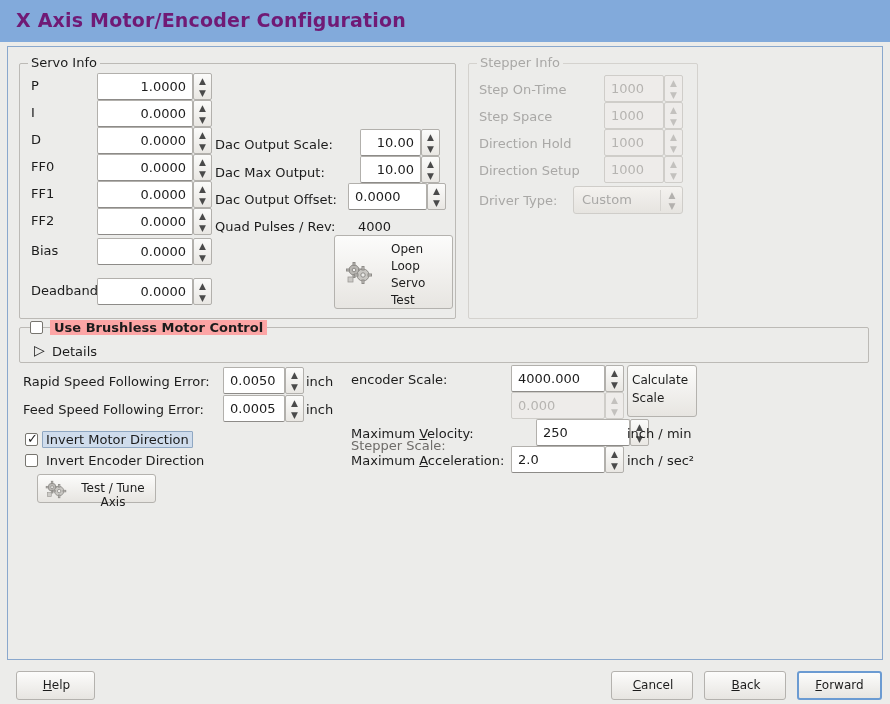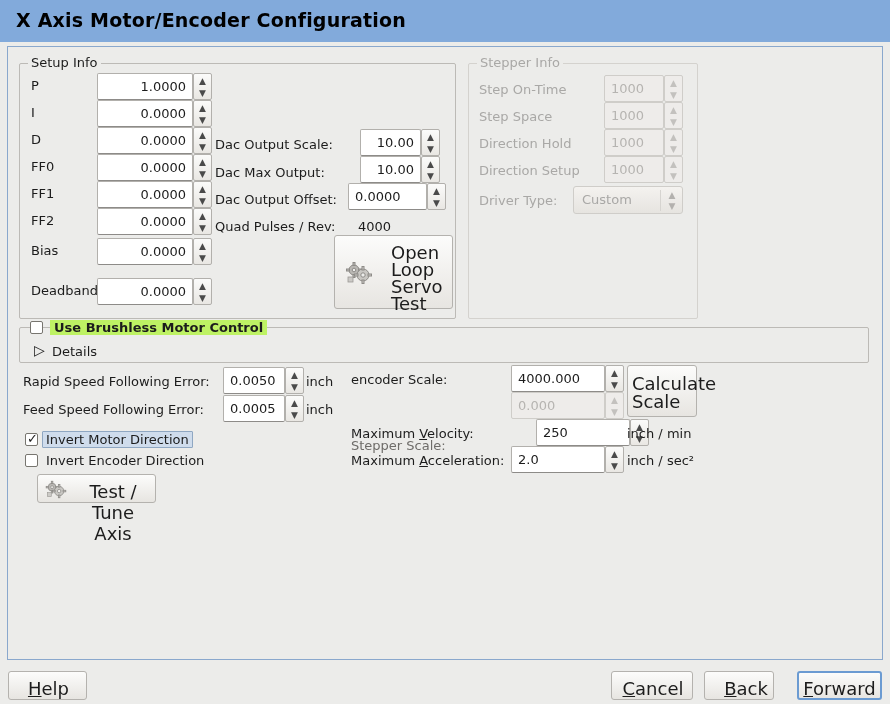--- a/index.html
+++ b/index.html
@@ -14,21 +14,21 @@
   .dim{color:#a9a8a6;}
 
   
   #titlebar{
     position:absolute;left:0;top:0;width:890px;height:42px;
     background:#82aadb;
     box-sizing:border-box;
   }
   #titlebar .ttl{
     position:absolute;left:16px;top:9px;
-    font-size:19px;font-weight:bold;color:#000000;
+    font-size:19px;font-weight:bold;color:#701a75;
     letter-spacing:.2px;
   }
 
   
   #content{
     position:absolute;left:7px;top:46px;width:876px;height:614px;
     background:#ececea;
     border:1px solid #8aa8cd;
     box-sizing:border-box;
   }
@@ -86,21 +86,21 @@
   .combo .cv{position:absolute;left:8px;top:5px;font-size:13px;}
   .combo .sep{position:absolute;top:3px;width:1px;height:21px;background:#d6d4d0;}
   .combo .chev{position:absolute;top:2px;width:16px;text-align:center;font-size:9px;line-height:11px;color:#b3b1ae;}
 
   
   .btn{
     position:absolute;box-sizing:border-box;
     border:1px solid #b4b2ae;border-radius:3px;
     background:linear-gradient(#fcfcfb,#e7e5e1);
     font-family:"DejaVu Sans","Liberation Sans",sans-serif;
-    font-size:18px;color:#1c1c1c;
+    font-size:12px;color:#1c1c1c;
     text-align:center;
     cursor:default;
   }
   .btn.focus{border:2px solid #6b9bd2;}
   .btn .u{text-decoration:underline;}
 
   
   .cbbox{
     position:absolute;width:13px;height:13px;
     background:#ffffff;border:1px solid #77756f;border-radius:2px;
@@ -128,21 +128,21 @@
 </head>
 <body>
 
 <div id="titlebar">
   <div class="ttl">X Axis Motor/Encoder Configuration</div>
 </div>
 
 <div id="content">
 
   <div class="frame" style="left:11px;top:16px;width:437px;height:256px;">
-    <div class="frame-title">Setup Info</div>
+    <div class="frame-title">Servo Info</div>
   </div>
 
   <div class="lbl" style="left:23px;top:31px;">P</div>
   <div class="lbl" style="left:23px;top:58px;">I</div>
   <div class="lbl" style="left:23px;top:85px;">D</div>
   <div class="lbl" style="left:23px;top:112px;">FF0</div>
   <div class="lbl" style="left:23px;top:139px;">FF1</div>
   <div class="lbl" style="left:23px;top:166px;">FF2</div>
   <div class="lbl" style="left:23px;top:196px;">Bias</div>
   <div class="lbl" style="left:23px;top:236px;">Deadband</div>
@@ -304,21 +304,21 @@
   <div class="combo" style="left:565px;top:139px;width:110px;">
     <span class="cv dim">Custom</span>
     <span class="sep" style="left:86px;"></span>
     <span class="chev" style="left:90px;top:3px;">▲</span>
     <span class="chev" style="left:90px;top:14px;">▼</span>
   </div>
 
   <div class="frame" style="left:11px;top:280px;width:850px;height:36px;">
   </div>
   <div class="cbbox" style="left:22px;top:274px;background:#ffffff;"></div>
-  <div class="cblabel" style="left:42px;top:273px;font-weight:bold;background:#bef264;padding:0 4px;">Use Brushless Motor Control</div>
+  <div class="cblabel" style="left:42px;top:273px;font-weight:bold;background:#fca5a5;padding:0 4px;">Use Brushless Motor Control</div>
   <div class="tri-outline" style="left:26px;top:296px;">▷</div>
   <div class="lbl" style="left:44px;top:297px;">Details</div>
 
   <div class="lbl" style="left:15px;top:327px;">Rapid Speed Following Error:</div>
   <div class="spin" style="left:215px;top:320px;width:81px;">
     <div class="txt" style="width:62px;">0.0050</div>
     <div class="btns" style="left:62px;">
       <div class="ar up">▲</div>
       <div class="ar dn">▼</div>
     </div>
@@ -413,31 +413,31 @@
   <div class="lbl" style="left:619px;top:406px;">inch / sec²</div>
 
   <div class="btn" style="left:619px;top:318px;width:70px;height:52px;">
     <span style="position:absolute;left:4px;top:7px;width:62px;text-align:left;">Calculate</span>
     <span style="position:absolute;left:4px;top:25px;width:62px;text-align:left;">Scale</span>
   </div>
 
 </div>
 
 <div id="footer">
-  <div class="btn" style="left:8px;top:11px;width:79px;height:29px;">
+  <div class="btn" style="left:16px;top:11px;width:79px;height:29px;">
     <span style="position:absolute;left:0;top:6px;width:79px;text-align:center;">
       <span class="u">H</span><span>elp</span>
     </span>
   </div>
   <div class="btn" style="left:611px;top:11px;width:82px;height:29px;">
     <span style="position:absolute;left:0;top:6px;width:82px;text-align:center;">
       <span class="u">C</span><span>ancel</span>
     </span>
   </div>
-  <div class="btn" style="left:704px;top:11px;width:70px;height:29px;">
+  <div class="btn" style="left:704px;top:11px;width:82px;height:29px;">
     <span style="position:absolute;left:0;top:6px;width:82px;text-align:center;">
       <span class="u">B</span><span>ack</span>
     </span>
   </div>
   <div class="btn focus" style="left:797px;top:11px;width:85px;height:29px;">
     <span style="position:absolute;left:0;top:5px;width:81px;text-align:center;">
       <span class="u">F</span><span>orward</span>
     </span>
   </div>
 </div>

